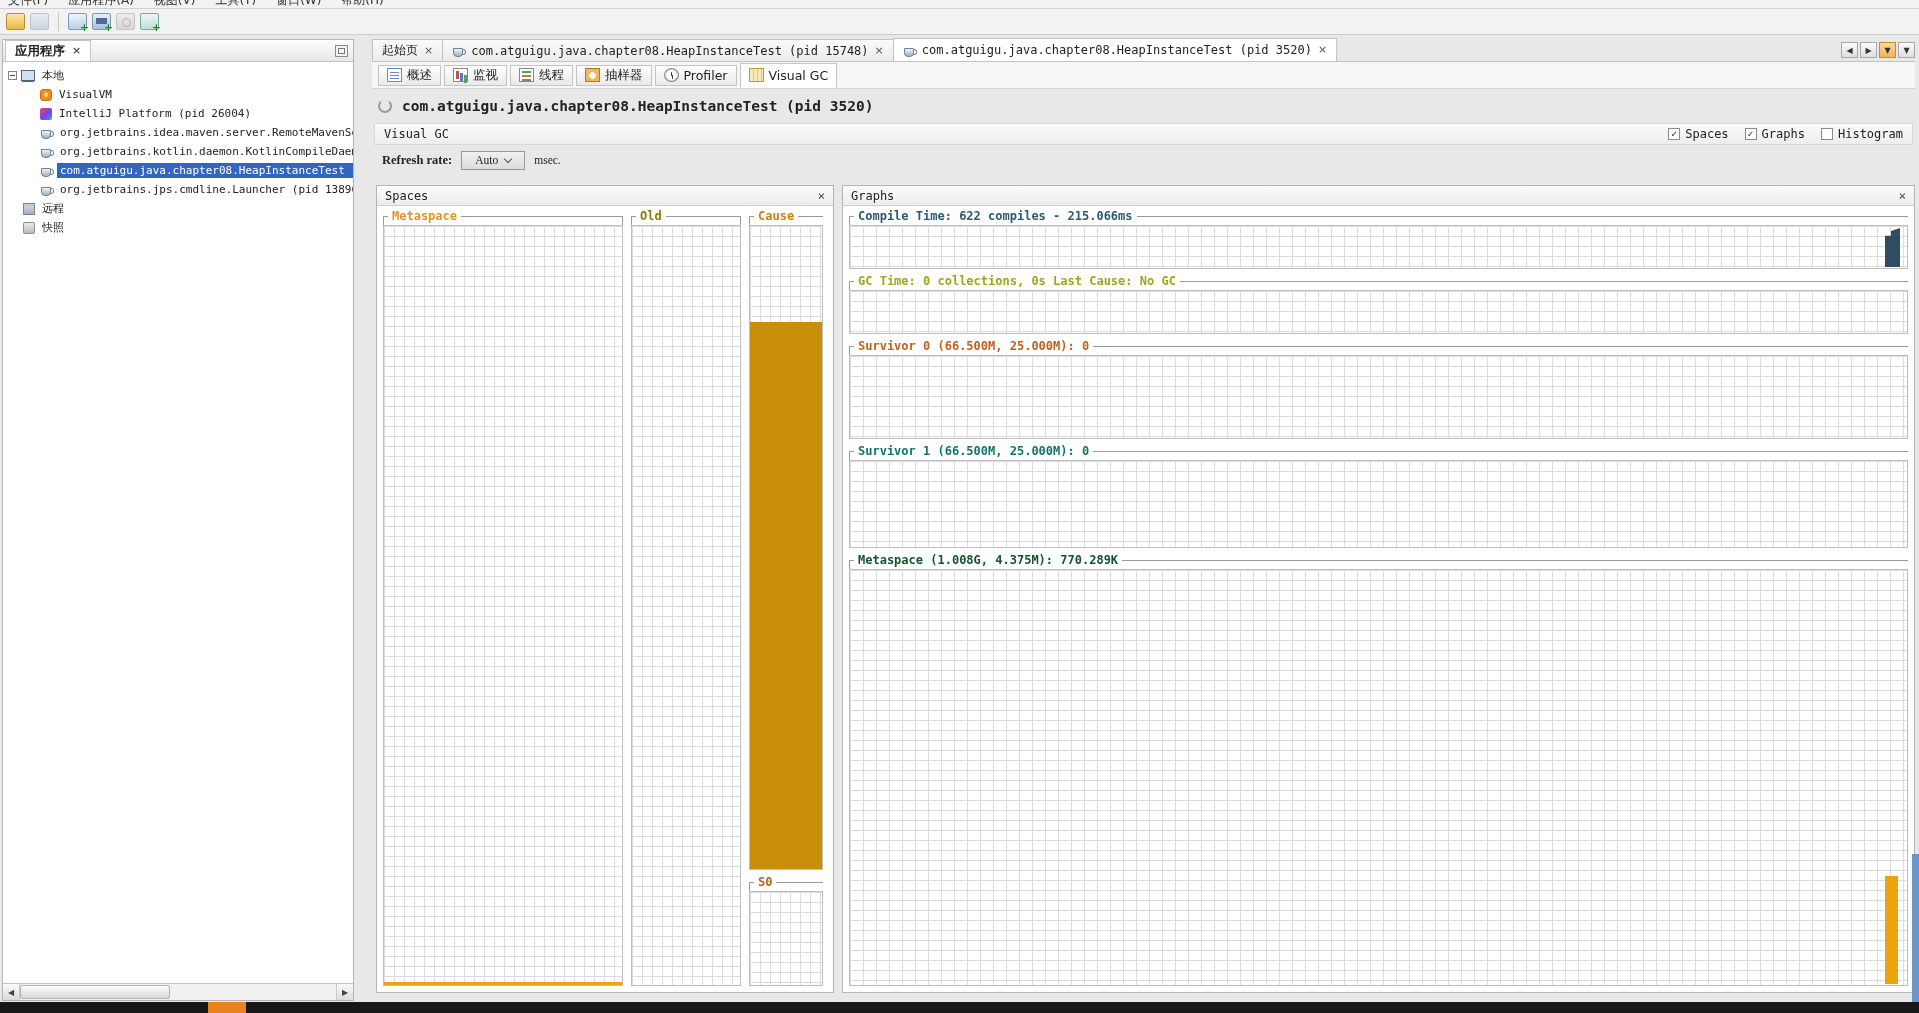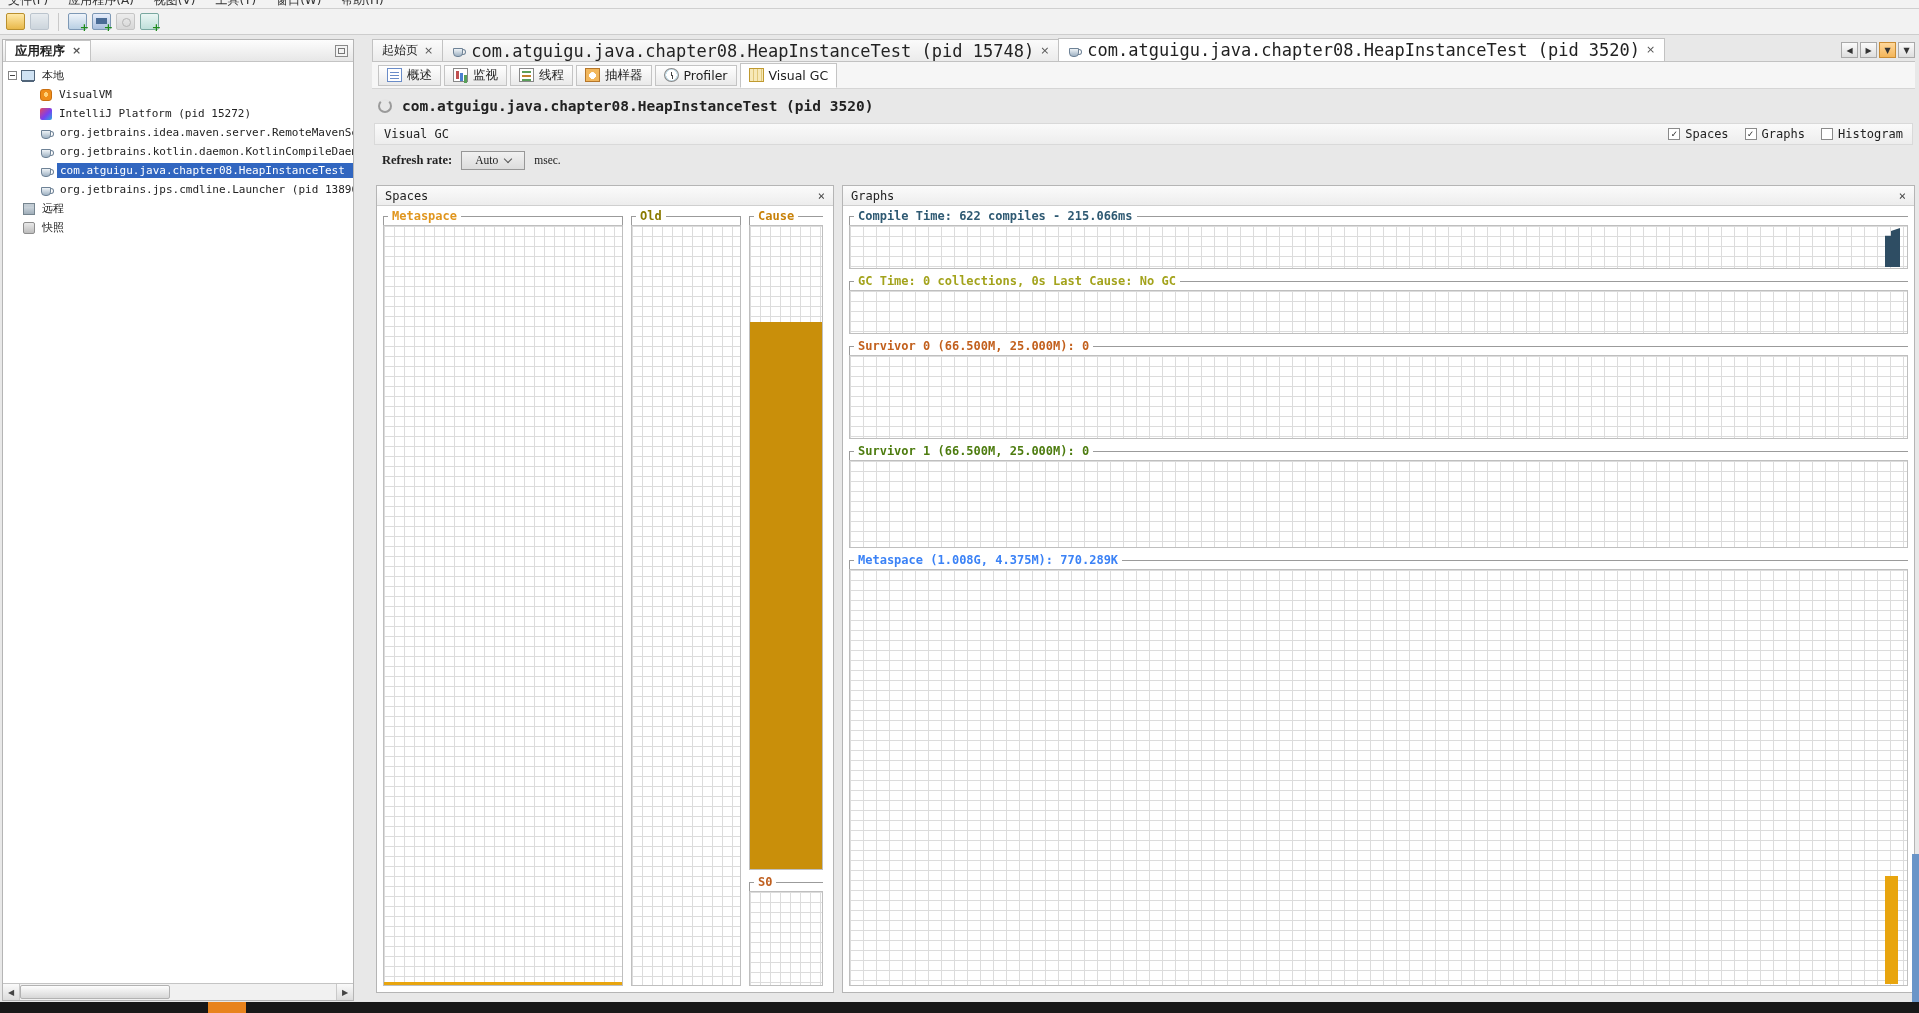--- a/index.html
+++ b/index.html
@@ -56,21 +56,21 @@
   .sbtn.right{margin-left:auto;border-right:none;border-left:1px solid #c9c9c9}
   .sthumb{width:150px;background:linear-gradient(#fdfdfd,#d7d7d7);border:1px solid #b2b2b2;border-radius:2px;margin:1px 0}
 
   .splitter{width:18px}
 
   
   .main{flex:1;display:flex;flex-direction:column;min-width:0;padding-right:4px}
   .doc-tabs{height:23px;display:flex;align-items:flex-end;border-bottom:1px solid #c2c2c2}
   .dtab{height:22px;display:flex;align-items:center;gap:6px;padding:0 9px;border:1px solid #c2c2c2;border-bottom:none;background:linear-gradient(#fbfbfb,#ebebeb);margin-right:-1px;white-space:nowrap}
   .dtab.active{background:#fff;height:23px}
-  .dtab .lbl{font-family:"DejaVu Sans Mono",monospace;font-size:17px}
+  .dtab .lbl{font-family:"DejaVu Sans Mono",monospace;font-size:12px}
   .dtab .lbl.cn{font-family:"DejaVu Sans",sans-serif;font-size:12px}
   .tab-nav{margin-left:auto;display:flex;align-items:center;gap:2px;padding-bottom:3px}
   .nbtn{width:17px;height:16px;border:1px solid #a9a9a9;background:linear-gradient(#fbfbfb,#dedede);display:flex;align-items:center;justify-content:center;font-size:8px;color:#333}
   .nbtn.orange{background:linear-gradient(#ffd79a,#f3b559);border-color:#c98c34}
 
   .subtabs{height:27px;display:flex;align-items:center;gap:3px;padding:2px 6px;border-bottom:1px solid #d5d5d5;background:#f6f6f6}
   .stab{height:21px;display:flex;align-items:center;gap:5px;padding:0 8px;border:1px solid #c4c4c4;background:linear-gradient(#ffffff,#e9e9e9);font-size:12.5px;white-space:nowrap}
   .stab.active{background:#fff;height:25px;border-bottom-color:#fff}
   .si{width:15px;height:14px;position:relative;flex:none}
   .si-overview{background:#fff;border:1px solid #6a8cc8}
@@ -180,21 +180,21 @@
         <span class="toggle"></span>
         <span class="i-monitor"></span>
         <span class="tlabel">本地</span>
       </div>
       <div class="trow lv1">
         <span class="i-vvm"></span>
         <span class="tlabel">VisualVM</span>
       </div>
       <div class="trow lv1">
         <span class="i-ij"></span>
-        <span class="tlabel">IntelliJ Platform (pid 15272)</span>
+        <span class="tlabel">IntelliJ Platform (pid 26004)</span>
       </div>
       <div class="trow lv1">
         <span class="i-java"></span>
         <span class="tlabel">org.jetbrains.idea.maven.server.RemoteMavenServer3</span>
       </div>
       <div class="trow lv1">
         <span class="i-java"></span>
         <span class="tlabel">org.jetbrains.kotlin.daemon.KotlinCompileDaemon (p</span>
       </div>
       <div class="trow lv1 selected">
@@ -392,31 +392,31 @@
               <span class="tb-c"></span>
               <span class="tb-t" style="color: rgb(194, 96, 29);">Survivor 0 (66.500M, 25.000M): 0</span>
               <span class="tb-l"></span>
             </div>
             <div class="tb-body grid-g h84"></div>
           </div>
 
           <div class="gsec">
             <div class="tb-head">
               <span class="tb-c"></span>
-              <span class="tb-t" style="color: #4d7c0f;">Survivor 1 (66.500M, 25.000M): 0</span>
+              <span class="tb-t" style="color: #0f766e;">Survivor 1 (66.500M, 25.000M): 0</span>
               <span class="tb-l"></span>
             </div>
             <div class="tb-body grid-g h88"></div>
           </div>
 
 
           <div class="gsec grow">
             <div class="tb-head">
               <span class="tb-c"></span>
-              <span class="tb-t" style="color: #3b82f6;">Metaspace (1.008G, 4.375M): 770.289K</span>
+              <span class="tb-t" style="color: #14532d;">Metaspace (1.008G, 4.375M): 770.289K</span>
               <span class="tb-l"></span>
             </div>
             <div class="tb-body grid-g">
               <div class="bar-meta" style="background: rgb(232, 165, 14);"></div>
             </div>
           </div>
 
         </div>
       </section>
     </div>

